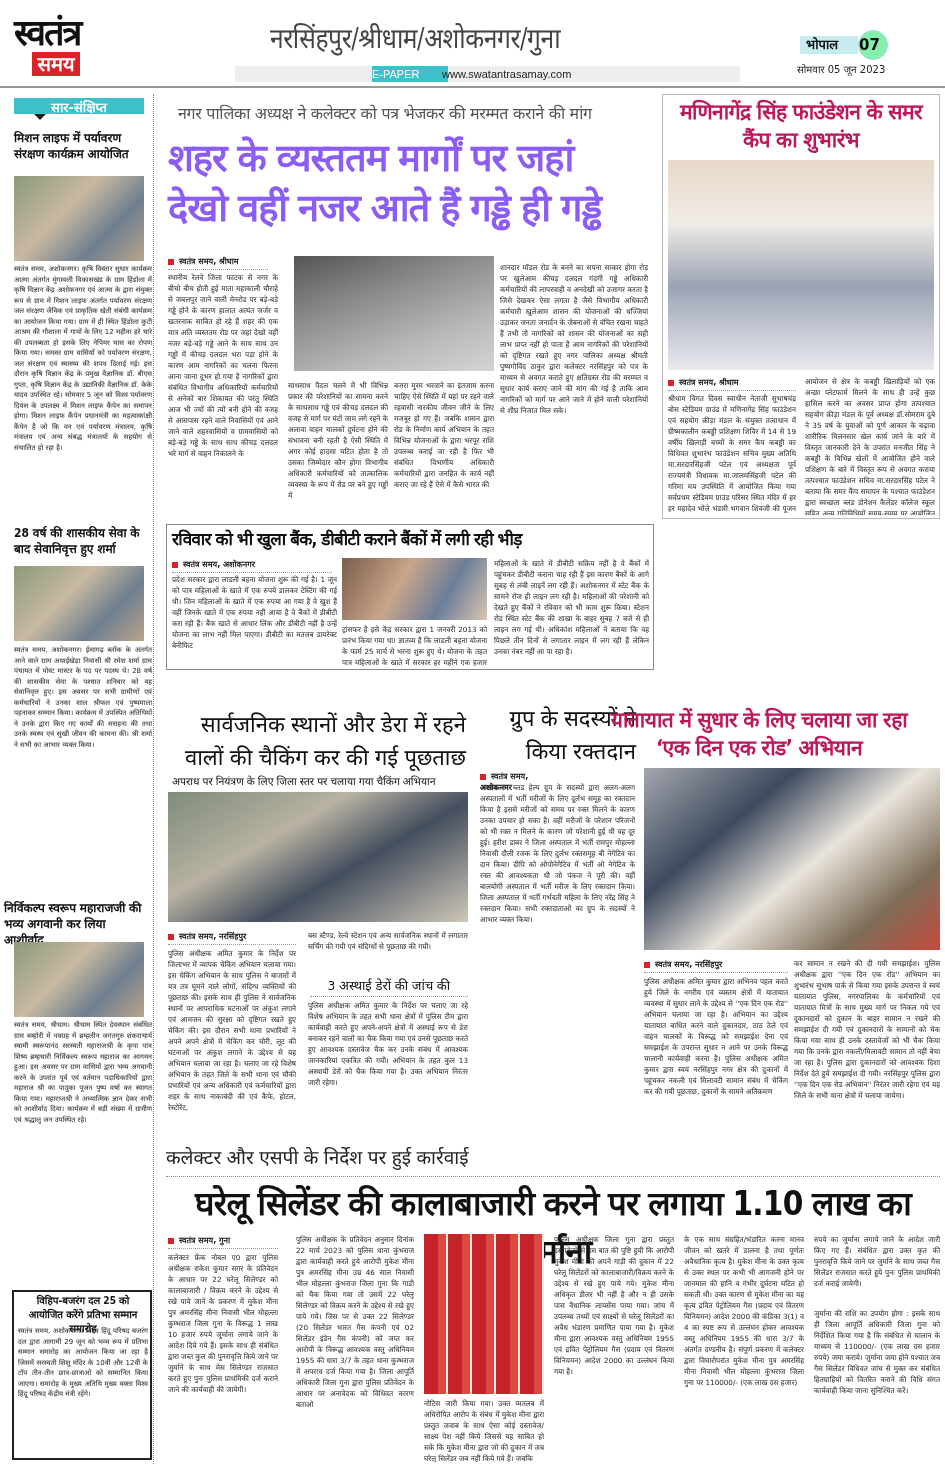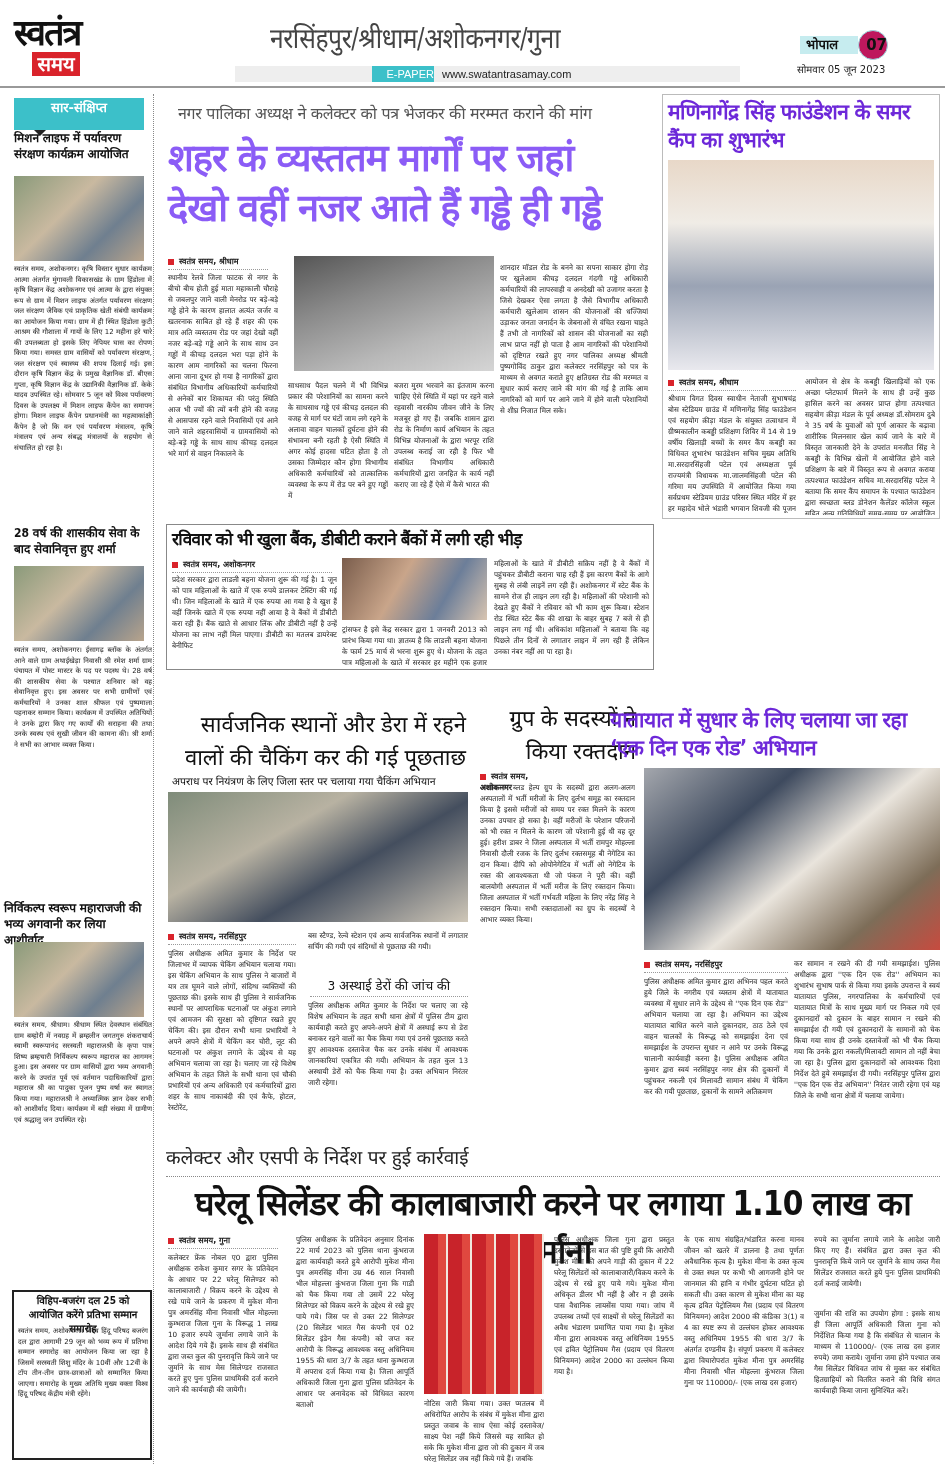--- a/index.html
+++ b/index.html
@@ -3,41 +3,41 @@
 <meta charset="utf-8">
 <style>
 *{box-sizing:border-box;margin:0;padding:0}
 body{width:945px;height:1468px;background:#fff;font-family:"DejaVu Sans",sans-serif;color:#111;position:relative;overflow:hidden}
 .abs{position:absolute}
 
 .logo-top{left:14px;top:12px;width:70px;height:40px;font:bold 36px "DejaVu Serif",serif;line-height:40px;color:#111;letter-spacing:-2px}
 .logo-bot{left:32px;top:52px;width:48px;height:24px;background:#d9232b;color:#fff;font:bold 20px "DejaVu Sans",sans-serif;line-height:24px;text-align:center}
 .mast-title{left:270px;top:18px;width:430px;font:28px "DejaVu Sans Condensed","DejaVu Sans",sans-serif;color:#444;letter-spacing:-0.5px;transform:scaleX(0.88);transform-origin:left}
 .epaper-bar{left:235px;top:66px;width:505px;height:16px;background:#eee}
-.epaper-tag{left:372px;top:66px;width:62px;height:16px;background:#3cc0c9;color:#fff;font:11px "Liberation Sans",sans-serif;line-height:16px;text-align:right}
+.epaper-tag{left:372px;top:66px;width:76px;height:16px;background:#3cc0c9;color:#fff;font:11px "Liberation Sans",sans-serif;line-height:16px;text-align:left}
 .epaper-url{left:442px;top:66px;font:11px "Liberation Sans",sans-serif;line-height:16px;color:#222}
 .edition{left:800px;top:36px;width:58px;height:18px;background:#c6ecef;font:bold 13px "DejaVu Sans",sans-serif;line-height:18px;padding-left:6px}
-.page-no{left:858px;top:30px;width:30px;height:30px;border-radius:50%;background:#be185d;border:1px solid #9adbe0;font:bold 15px "DejaVu Sans",sans-serif;line-height:28px;text-align:right}
+.page-no{left:858px;top:30px;width:30px;height:30px;border-radius:50%;background:#86efac;border:1px solid #9adbe0;font:bold 15px "DejaVu Sans",sans-serif;line-height:28px;text-align:left}
 .date{left:797px;top:62px;font:10px "DejaVu Sans",sans-serif;color:#222}
 .mast-rule{left:0;top:86px;width:945px;height:2px;background:#999}
 
 .left-col{left:6px;top:94px;width:148px;height:1370px;border-right:1px dotted #888}
-.sar-tag{left:14px;top:98px;width:130px;height:32px;background:#3cc0c9;color:#fff;font:bold 13px "DejaVu Sans",sans-serif;line-height:20px;text-align:center}
+.sar-tag{left:14px;top:98px;width:130px;height:16px;background:#3cc0c9;color:#fff;font:bold 13px "DejaVu Sans",sans-serif;line-height:20px;text-align:center}
 .sar-tag:after{content:"";position:absolute;left:20px;bottom:-6px;border:6px solid transparent;border-top-color:#222;border-bottom:0}
 .lhead{font:bold 12px "DejaVu Sans Condensed","DejaVu Sans",sans-serif;line-height:16px;color:#111}
 .ltext{font:7px "DejaVu Sans",sans-serif;line-height:10.5px;color:#222;text-align:justify;overflow:hidden}
 .photo{background:linear-gradient(135deg,#8a9a7a,#c9b9a0 40%,#6f7f8f 70%,#b8a48c);overflow:hidden}
 .boxed{border:2px solid #222}
 
 .kicker{font:16px "DejaVu Sans",sans-serif;color:#555;letter-spacing:-0.3px}
 .bighead{font:bold 38px "DejaVu Sans Condensed","DejaVu Sans",sans-serif;line-height:48px;color:#8b5cf6;letter-spacing:-1px}
 .dateline{font:bold 8px "DejaVu Sans",sans-serif;color:#222;border-bottom:1px dotted #999;padding-bottom:3px}
 .dateline:before{content:"";display:inline-block;width:6px;height:6px;background:#d9232b;margin-right:5px;vertical-align:middle}
 .body{font:7.2px "DejaVu Sans",sans-serif;line-height:11px;color:#222;text-align:justify;overflow:hidden}
-.medhead{font:bold 21px "DejaVu Sans Condensed","DejaVu Sans",sans-serif;line-height:30px;color:#6d28d9;letter-spacing:-0.5px}
+.medhead{font:bold 21px "DejaVu Sans Condensed","DejaVu Sans",sans-serif;line-height:30px;color:#be185d;text-align:center;letter-spacing:-0.5px}
 .thin-head{font:22px "DejaVu Sans Condensed","DejaVu Sans",sans-serif;line-height:33px;color:#111;text-align:right}
 .dotrule{border-top:1px dotted #888;height:0}
 </style>
 </head>
 <body>
 
 <div class="abs logo-top">स्वतंत्र</div>
 <div class="abs logo-bot">समय</div>
 <div class="abs mast-title">नरसिंहपुर/श्रीधाम/अशोकनगर/गुना</div>
 <div class="abs epaper-bar"></div>

